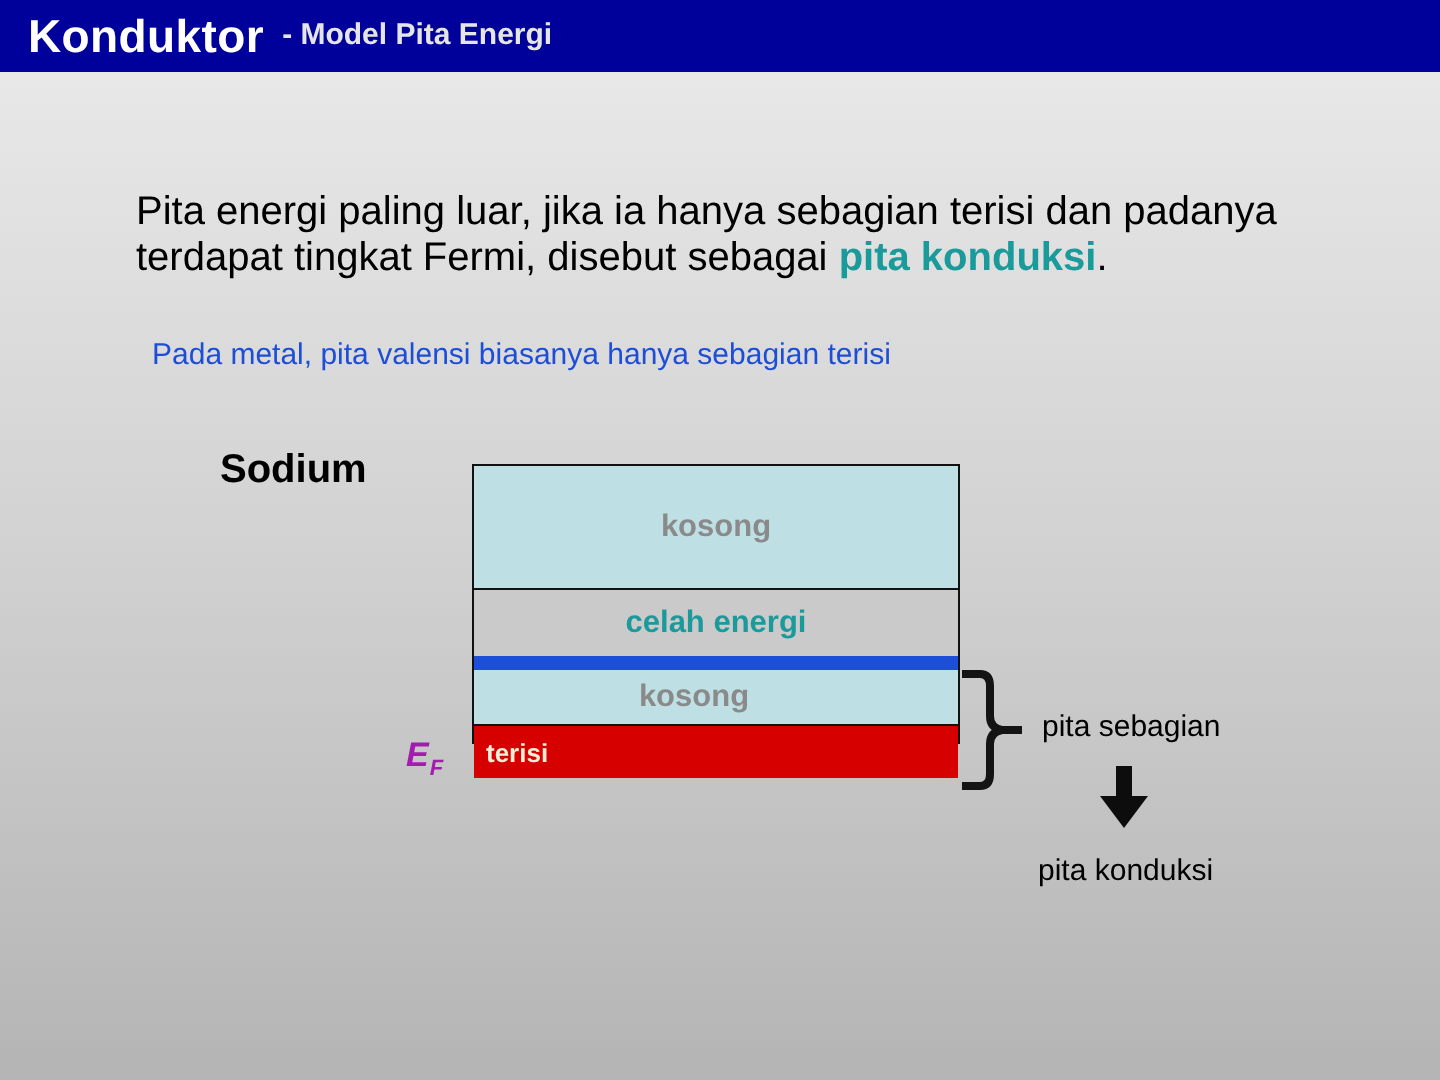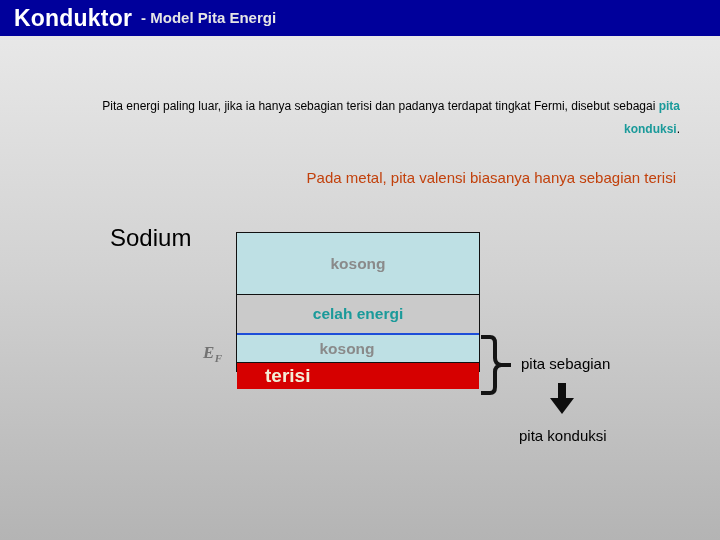--- a/index.html
+++ b/index.html
@@ -11,21 +11,20 @@
     height: 540px;
     overflow: hidden;
     font-family: "Liberation Sans", sans-serif;
     background: linear-gradient(to bottom, #ebebeb 0%, #e2e2e2 18%, #d2d2d2 50%, #bdbdbd 85%, #b4b4b4 100%);
   }
 
   #slide {
     position: relative;
     width: 720px;
     height: 540px;
-    text-align: right;
   }
 
   
   .titlebar {
     position: absolute;
     left: 0;
     top: 0;
     width: 720px;
     height: 36px;
     background: #00009b;
@@ -55,45 +54,45 @@
     margin-left: 9px;
     padding-bottom: 1px;
   }
 
   
   .para1 {
     position: absolute;
     left: 68px;
     top: 95px;
     width: 612px;
-    font-size: 12px;
+    font-size: 20px;
     color: #000000;
     line-height: 23px;
   }
   .accent {
     color: #1a9a9a;
     font-weight: bold;
   }
   .para2 {
     position: absolute;
     left: 76px;
     top: 167px;
     width: 600px;
     font-size: 15px;
-    color: #c2410c;
+    color: #1d4ed8;
     line-height: 22px;
   }
 
   
   .sodium-label {
     position: absolute;
     left: 110px;
     top: 224px;
-    font-size: 24px;
-    font-weight: normal;
+    font-size: 20px;
+    font-weight: bold;
     color: #000000;
   }
 
   
   .band-box {
     position: absolute;
     left: 236px;
     top: 232px;
     width: 244px;
     height: 140px;
@@ -112,21 +111,21 @@
     top: 0;
     height: 62px;
     background: #bee0e4;
     border-bottom: 1px solid #111111;
     justify-content: center;
   }
   .band-gap {
     top: 62px;
     height: 40px;
     background: #cacaca;
-    border-bottom: 2px solid #1d4ed8;
+    border-bottom: 7px solid #1d4ed8;
     justify-content: center;
   }
   .band-empty-low {
     top: 102px;
     height: 28px;
     background: #bee0e4;
     border-bottom: 1px solid #111111;
     justify-content: center;
   }
   .band-filled {
@@ -146,36 +145,36 @@
     font-weight: bold;
     color: #8a8a8a;
     margin-right: 22px;
   }
   .lbl-celah {
     font-size: 15.5px;
     font-weight: bold;
     color: #1a9a9a;
   }
   .lbl-terisi {
-    font-size: 19px;
+    font-size: 13px;
     font-weight: bold;
     color: #f2efd8;
-    margin-left: 28px;
+    margin-left: 6px;
   }
 
   
   .fermi {
     position: absolute;
     left: 203px;
-    top: 343px;
-    font-family: Liberation Serif, serif;
+    top: 368px;
+    font-family: Liberation Sans, sans-serif;
     font-style: italic;
     font-weight: bold;
     font-size: 17px;
-    color: #737373;
+    color: #a21caf;
     letter-spacing: 0.5px;
   }
   .fermi sub {
     font-size: 11px;
     font-style: italic;
   }
 
   
   .brace {
     position: absolute;

